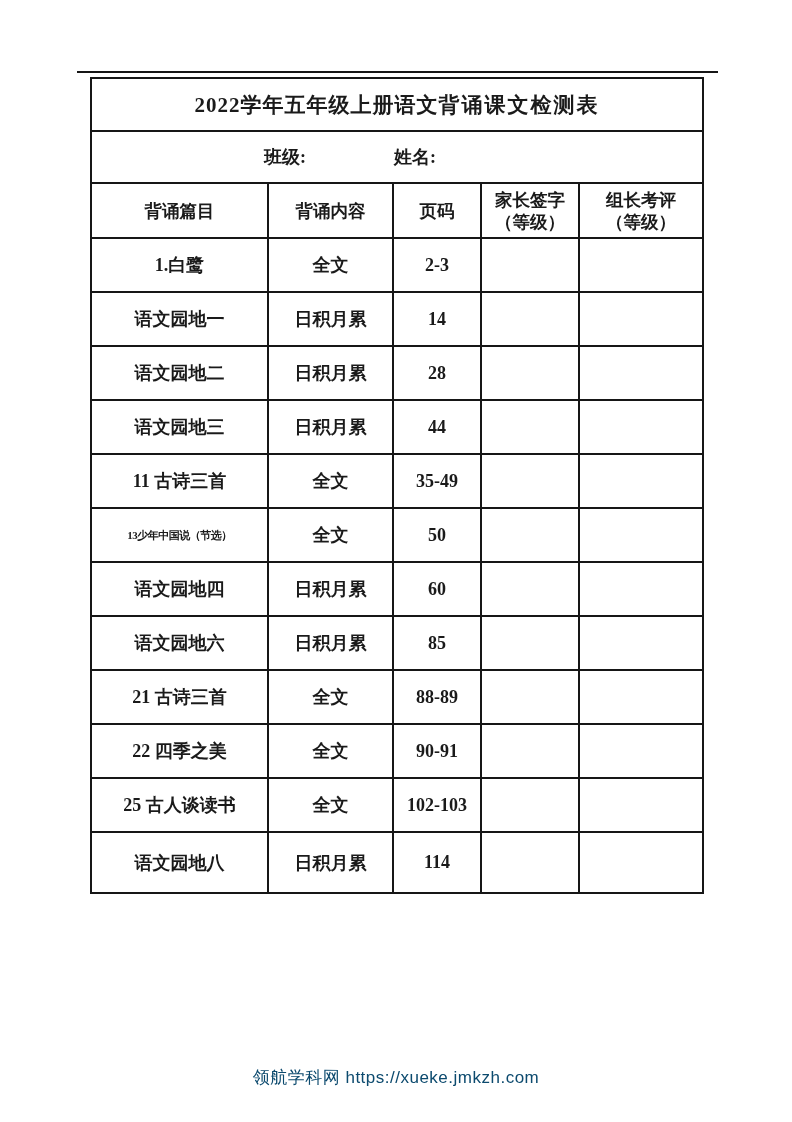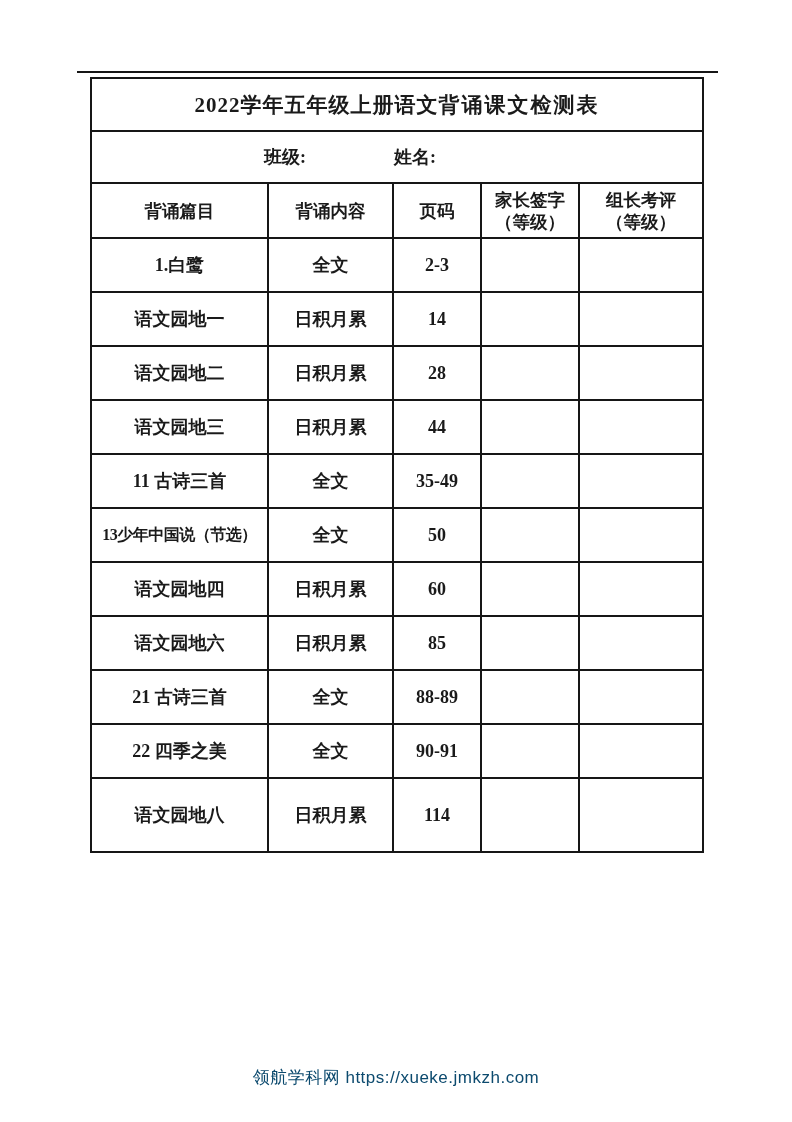--- a/index.html
+++ b/index.html
@@ -49,22 +49,22 @@
 
   
   td.instr-cell { height: 88px; border-bottom-width: 2px; }
   .instr-line { font-size: 17.5px; line-height: 40px; letter-spacing: 0.5px; white-space: nowrap; }
 
   
   td.head-cell { height: 55px; font-size: 17.5px; line-height: 22px; }
 
   
   tr.data-row td { height: 54px; font-size: 18px; }
-  tr.data-row:last-child td { height: 74px; }
-  td.cell-title.long { font-size: 16px; letter-spacing: -0.5px; white-space: nowrap; padding: 8px 1px; }
+  tr.data-row:last-child td { height: 61px; }
+  td.cell-title.long { font-size: 11px; letter-spacing: -0.5px; white-space: nowrap; padding: 8px 1px; }
   td.cell-pages { font-family: "Liberation Serif", serif; }
 
   .footer {
     position: absolute;
     left: 0; top: 1066px;
     width: 100%;
     text-align: center;
     font-family: "Liberation Sans", "DejaVu Sans", sans-serif;
     font-size: 17px;
     color: #0c4a6e;
@@ -183,20 +183,27 @@
       <td class="cell-eval"></td>
     </tr>
     <tr class="data-row">
       <td class="cell-title">22 四季之美</td>
       <td class="cell-content">全文</td>
       <td class="cell-pages">90-91</td>
       <td class="cell-sign"></td>
       <td class="cell-eval"></td>
     </tr>
     <tr class="data-row">
+      <td class="cell-title">25 古人谈读书</td>
+      <td class="cell-content">全文</td>
+      <td class="cell-pages">102-103</td>
+      <td class="cell-sign"></td>
+      <td class="cell-eval"></td>
+    </tr>
+    <tr class="data-row">
       <td class="cell-title">语文园地八</td>
       <td class="cell-content">日积月累</td>
       <td class="cell-pages">114</td>
       <td class="cell-sign"></td>
       <td class="cell-eval"></td>
     </tr>
   </tbody>
     </table>
 
   <div class="footer">领航学科网 https://xueke.jmkzh.com</div>

